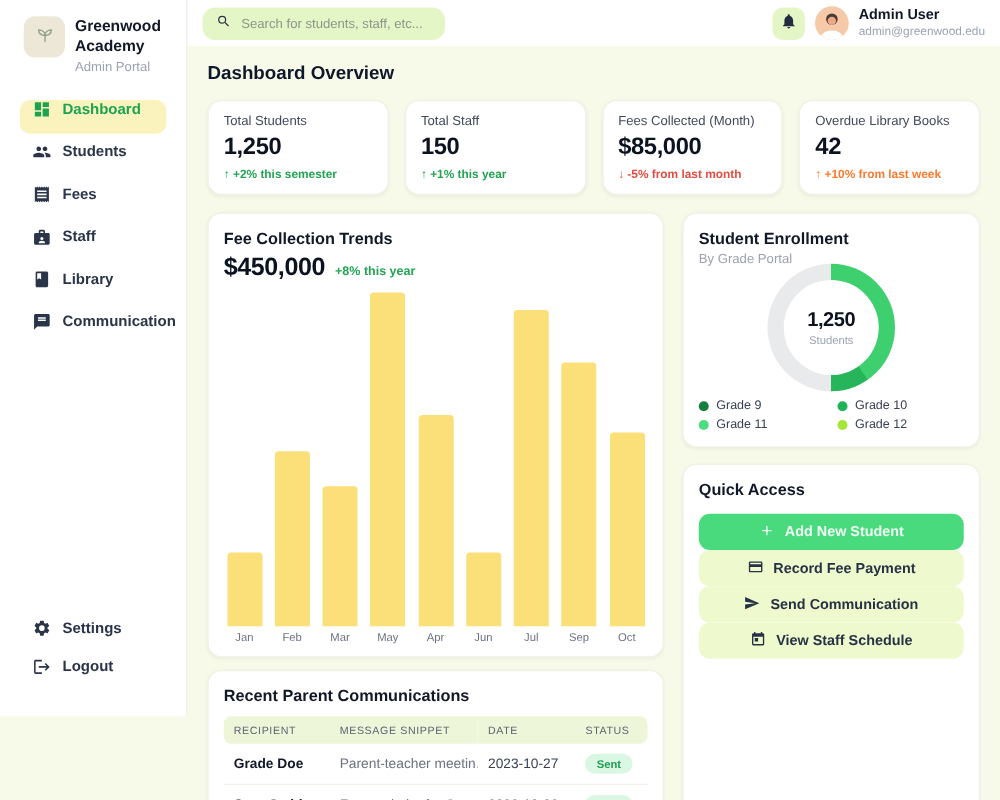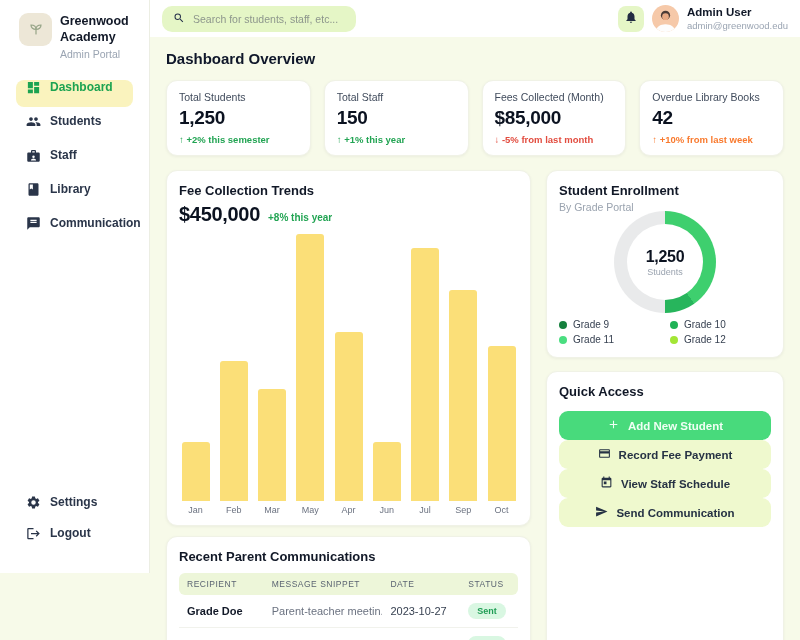--- a/index.html
+++ b/index.html
@@ -129,20 +129,26 @@
       <span><svg viewBox="0 0 24 24" fill="currentColor">
             <path d="M3 13h8V3H3v10zm0 8h8v-6H3v6zm10 0h8V11h-8v10zm0-18v6h8V3h-8z"></path>
           </svg></span>
       <span>Dashboard</span>
     </div>
     <div class="nav-item">
       <span><svg viewBox="0 0 24 24" fill="currentColor">
             <path d="M16 11c1.66 0 2.99-1.34 2.99-3S17.66 5 16 5s-3 1.34-3 3 1.34 3 3 3zm-8 0c1.66 0 2.99-1.34 2.99-3S9.66 5 8 5 5 6.34 5 8s1.34 3 3 3zm0 2c-2.33 0-7 1.17-7 3.5V19h14v-2.5C15 14.17 10.33 13 8 13zm8 0c-.29 0-.62.02-.97.05 1.16.84 1.97 1.97 1.97 3.45V19h6v-2.5c0-2.33-4.67-3.5-7-3.5z"></path>
           </svg></span>
       <span>Students</span>
+    </div>
+    <div class="nav-item">
+      <span><svg viewBox="0 0 24 24" fill="currentColor">
+            <path d="M18 17H6v-2h12v2zm0-4H6v-2h12v2zm0-4H6V7h12v2zM3 22l1.5-1.5L6 22l1.5-1.5L9 22l1.5-1.5L12 22l1.5-1.5L15 22l1.5-1.5L18 22l1.5-1.5L21 22V2l-1.5 1.5L18 2l-1.5 1.5L15 2l-1.5 1.5L12 2l-1.5 1.5L9 2 7.5 3.5 6 2 4.5 3.5 3 2v20z"></path>
+          </svg></span>
+      <span>Fees</span>
     </div>
     <div class="nav-item">
       <span><svg viewBox="0 0 24 24" fill="currentColor">
             <path d="M20 7h-4V5c0-1.1-.9-2-2-2h-4c-1.1 0-2 .9-2 2v2H4c-1.1 0-2 .9-2 2v11c0 1.1.9 2 2 2h16c1.1 0 2-.9 2-2V9c0-1.1-.9-2-2-2zM10 5h4v2h-4V5zm2 7a2 2 0 110 4 2 2 0 010-4zm4 8H8v-.57c0-.81.48-1.53 1.22-1.85a6.95 6.95 0 015.56 0c.74.32 1.22 1.04 1.22 1.85V20z"></path>
           </svg></span>
       <span>Staff</span>
     </div>
     <div class="nav-item">
       <span><svg viewBox="0 0 24 24" fill="currentColor">
             <path d="M18 2H6c-1.1 0-2 .9-2 2v16c0 1.1.9 2 2 2h12c1.1 0 2-.9 2-2V4c0-1.1-.9-2-2-2zM11 4v8l-2.5-1.5L6 12V4h5z"></path>
@@ -357,28 +363,28 @@
               <span>Add New Student</span>
             </button>
             <button class="qa-btn light">
               <span><svg viewBox="0 0 24 24" fill="currentColor">
                     <path d="M20 4H4c-1.11 0-1.99.89-1.99 2L2 18c0 1.11.89 2 2 2h16c1.11 0 2-.89 2-2V6c0-1.11-.89-2-2-2zm0 14H4v-6h16v6zm0-10H4V6h16v2z"></path>
                   </svg></span>
               <span>Record Fee Payment</span>
             </button>
             <button class="qa-btn light">
               <span><svg viewBox="0 0 24 24" fill="currentColor">
+                    <path d="M2.01 21L23 12 2.01 3 2 10l15 2-15 2z"></path>
+                  </svg></span>
+              <span>Send Communication</span>
+            </button>
+            <button class="qa-btn light">
+              <span><svg viewBox="0 0 24 24" fill="currentColor">
                     <path d="M19 3h-1V1h-2v2H8V1H6v2H5c-1.11 0-1.99.9-1.99 2L3 19c0 1.1.89 2 2 2h14c1.1 0 2-.9 2-2V5c0-1.1-.9-2-2-2zm0 16H5V8h14v11zM7 10h5v5H7z"></path>
                   </svg></span>
               <span>View Staff Schedule</span>
             </button>
-            <button class="qa-btn light">
-              <span><svg viewBox="0 0 24 24" fill="currentColor">
-                    <path d="M2.01 21L23 12 2.01 3 2 10l15 2-15 2z"></path>
-                  </svg></span>
-              <span>Send Communication</span>
-            </button>
           </div>
         </div>
       </div>
     </div>
   </div>
 </div>
 
 </body></html>

